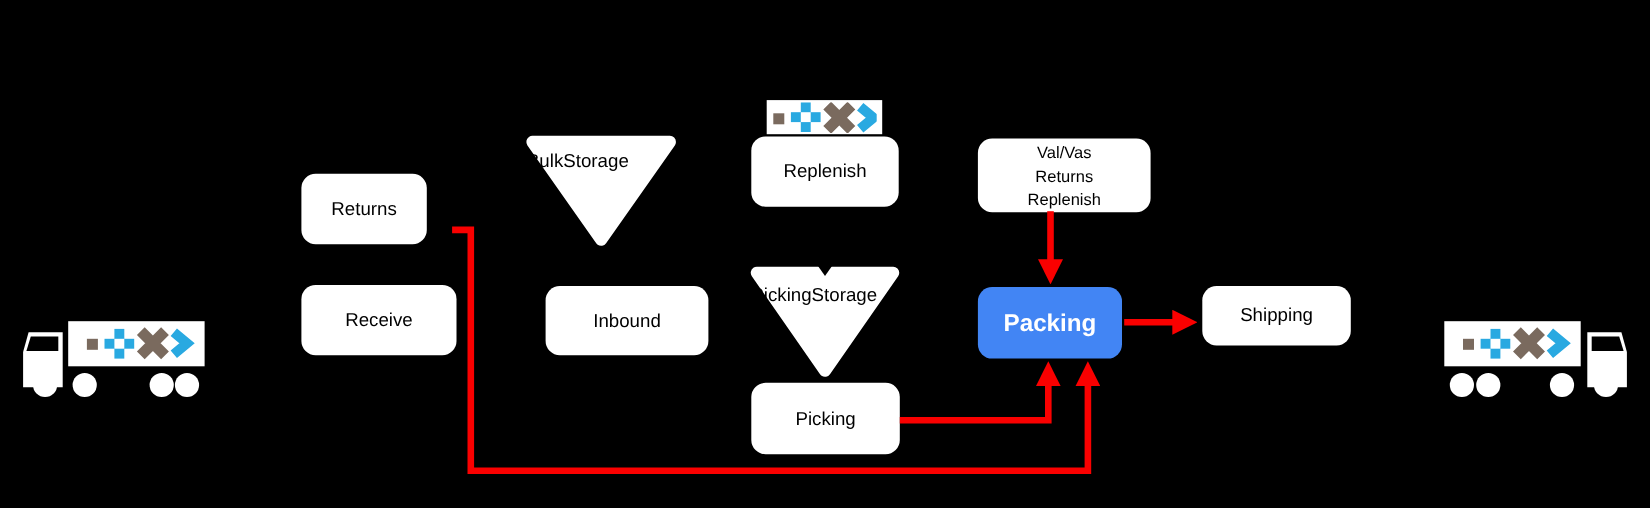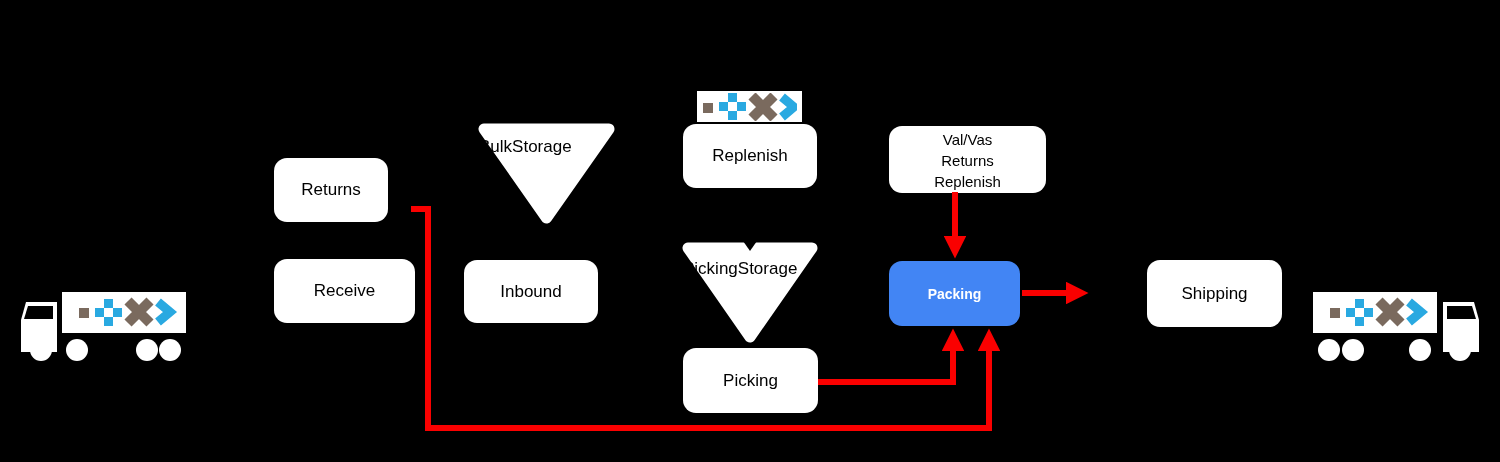--- a/index.html
+++ b/index.html
@@ -5,21 +5,21 @@
   html,body{margin:0;padding:0;background:#000;}
   #canvas{
     position:relative;width:1500px;height:462px;background:#000;overflow:hidden;
     font-family:"Liberation Sans",sans-serif;
   }
   .node{
     position:absolute;background:#fff;border-radius:13px;
     display:flex;align-items:center;justify-content:center;
     color:#000;font-size:17px;text-align:center;z-index:2;
   }
-  .node--blue{background:#4285F4;color:#fff;font-weight:bold;font-size:14px;}
+  .node--blue{background:#4285F4;color:#fff;font-weight:bold;font-size:22px;}
   .node--multiline{flex-direction:column;line-height:21px;font-size:15px;padding-top:2px;}
   .tri-label{
     position:absolute;z-index:3;display:flex;align-items:center;
     color:#000;font-size:17px;line-height:26px;text-align:center;
   }
   .logo-strip{
     position:absolute;background:#fff;z-index:2;
     display:flex;align-items:center;justify-content:center;
   }
   #shape-layer{position:absolute;left:0;top:0;z-index:1;}
@@ -91,39 +91,39 @@
   </div>
 
   <div class="node" style="left:274px;top:158px;width:114px;height:64px">
     <span>Returns</span>
   </div>
 
   <div class="node" style="left:274px;top:259px;width:141px;height:64px">
     <span>Receive</span>
   </div>
 
-  <div class="node" style="left:464px;top:260px;width:134px;height:63px">
+  <div class="node" style="left:496px;top:260px;width:148px;height:63px">
     <span>Inbound</span>
   </div>
 
   <div class="node" style="left:683px;top:124px;width:134px;height:64px">
     <span>Replenish</span>
   </div>
 
   <div class="node node--multiline" style="left:889px;top:126px;width:157px;height:65px">
     <span>Val/Vas</span>
     <span>Returns</span>
     <span>Replenish</span>
   </div>
 
   <div class="node node--blue" style="left:889px;top:261px;width:131px;height:65px">
     <span>Packing</span>
   </div>
 
-  <div class="node" style="left:1147px;top:260px;width:135px;height:67px">
+  <div class="node" style="left:1093px;top:260px;width:135px;height:54px">
     <span>Shipping</span>
   </div>
 
   <div class="node" style="left:683px;top:348px;width:135px;height:65px">
     <span>Picking</span>
   </div>
 
   <div class="tri-label" style="left:479px;top:134px;width:135px">
     <span>Bulk</span>
     <span>Storage</span>

